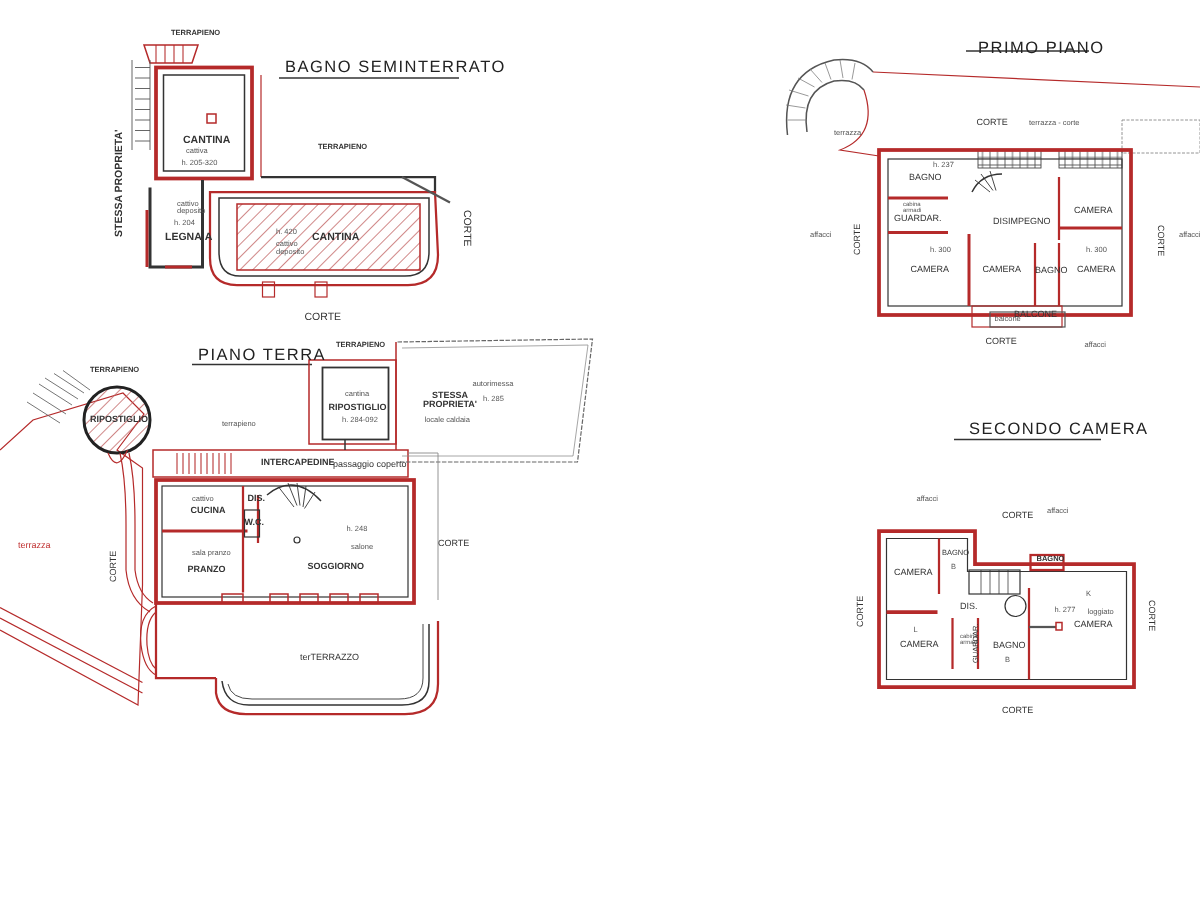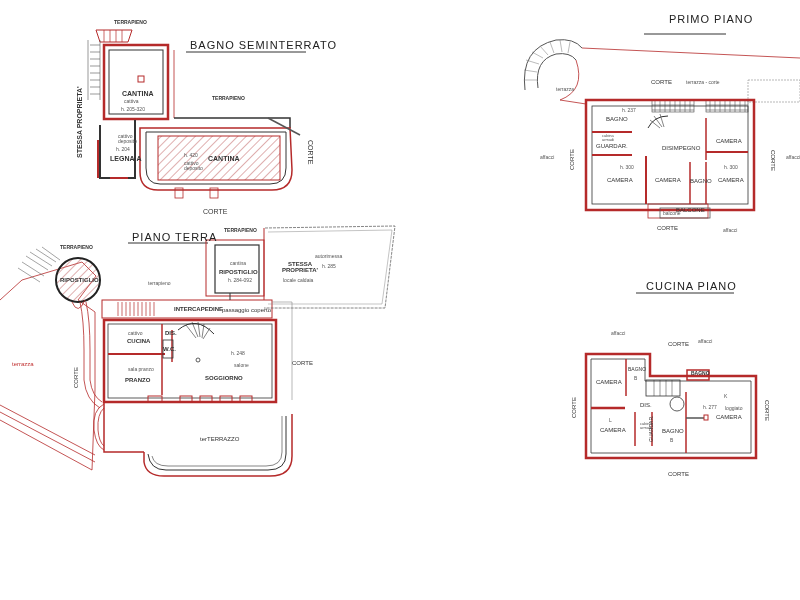--- a/index.html
+++ b/index.html
@@ -250,21 +250,21 @@
 <div class="lbl small" style="left:128px;top:367px;">sala pranzo</div>
 <div class="lbl room" style="left:125px;top:377px;font-size:6px;">PRANZO</div>
 <div class="lbl small" style="left:231px;top:351px;">h. 248</div>
 <div class="lbl small" style="left:234px;top:363px;">salone</div>
 <div class="lbl room" style="left:205px;top:375px;font-size:6px;">SOGGIORNO</div>
 <div class="lbl small red" style="left:12px;top:361px;font-size:6px;">terrazza</div>
 <div class="lbl room vertl" style="left:73px;top:388px;font-weight:normal;font-size:6px;">CORTE</div>
 <div class="lbl room" style="left:292px;top:360px;font-weight:normal;font-size:6px;">CORTE</div>
 <div class="lbl room" style="left:200px;top:436px;font-weight:normal;font-size:6px;">terTERRAZZO</div>
 
-<div class="lbl title" style="left:652px;top:14px;margin-left:17px;">PRIMO PIANO</div>
+<div class="lbl title" style="left:652px;top:27px;">PRIMO PIANO</div>
 <div class="lbl small" style="left:556px;top:87px;">terrazza</div>
 <div class="lbl room" style="left:651px;top:79px;font-weight:normal;font-size:6px;">CORTE</div>
 <div class="lbl small" style="left:686px;top:80px;">terrazza - corte</div>
 <div class="lbl small" style="left:622px;top:108px;">h. 237</div>
 <div class="lbl room" style="left:606px;top:116px;font-size:6px;font-weight:normal;">BAGNO</div>
 <div class="lbl small" style="left:602px;top:134px;width:14px;white-space:normal;font-size:4px;">cabina armadi</div>
 <div class="lbl room" style="left:596px;top:143px;font-size:6px;font-weight:normal;">GUARDAR.</div>
 <div class="lbl room" style="left:662px;top:145px;font-size:6px;font-weight:normal;">DISIMPEGNO</div>
 <div class="lbl room" style="left:716px;top:138px;font-size:6px;font-weight:normal;">CAMERA</div>
 <div class="lbl small" style="left:620px;top:165px;">h. 300</div>
@@ -275,21 +275,21 @@
 <div class="lbl room" style="left:718px;top:177px;font-size:6px;font-weight:normal;">CAMERA</div>
 <div class="lbl small" style="left:663px;top:211px;">balcone</div>
 <div class="lbl room" style="left:676px;top:207px;font-size:6px;font-weight:normal;">BALCONE</div>
 <div class="lbl room vertl" style="left:569px;top:170px;font-weight:normal;font-size:6px;">CORTE</div>
 <div class="lbl room vert" style="left:776px;top:150px;font-weight:normal;font-size:6px;">CORTE</div>
 <div class="lbl room" style="left:657px;top:225px;font-weight:normal;font-size:6px;">CORTE</div>
 <div class="lbl small" style="left:540px;top:155px;">affacci</div>
 <div class="lbl small" style="left:786px;top:155px;">affacci</div>
 <div class="lbl small" style="left:723px;top:228px;">affacci</div>
 
-<div class="lbl title" style="left:646px;top:281px;">CUCINA PIANO</div>
+<div class="lbl title" style="left:646px;top:281px;">SECONDO CAMERA</div>
 <div class="lbl small" style="left:611px;top:331px;">affacci</div>
 <div class="lbl small" style="left:698px;top:339px;">affacci</div>
 <div class="lbl room" style="left:668px;top:341px;font-weight:normal;font-size:6px;">CORTE</div>
 <div class="lbl room" style="left:596px;top:379px;font-size:6px;font-weight:normal;">CAMERA</div>
 <div class="lbl room" style="left:628px;top:367px;font-size:5px;font-weight:normal;">BAGNO</div>
 <div class="lbl small" style="left:634px;top:376px;">B</div>
 <div class="lbl room" style="left:691px;top:371px;font-size:5px;">BAGNO</div>
 <div class="lbl room" style="left:640px;top:402px;font-size:6px;font-weight:normal;">DIS.</div>
 <div class="lbl small" style="left:609px;top:418px;">L</div>
 <div class="lbl room" style="left:600px;top:427px;font-size:6px;font-weight:normal;">CAMERA</div>

